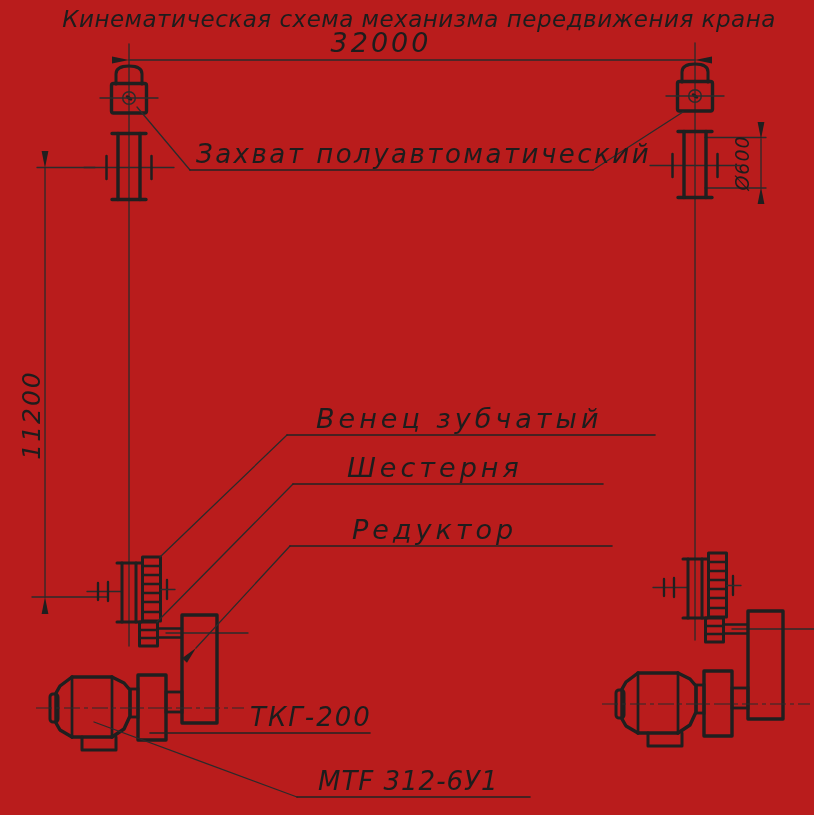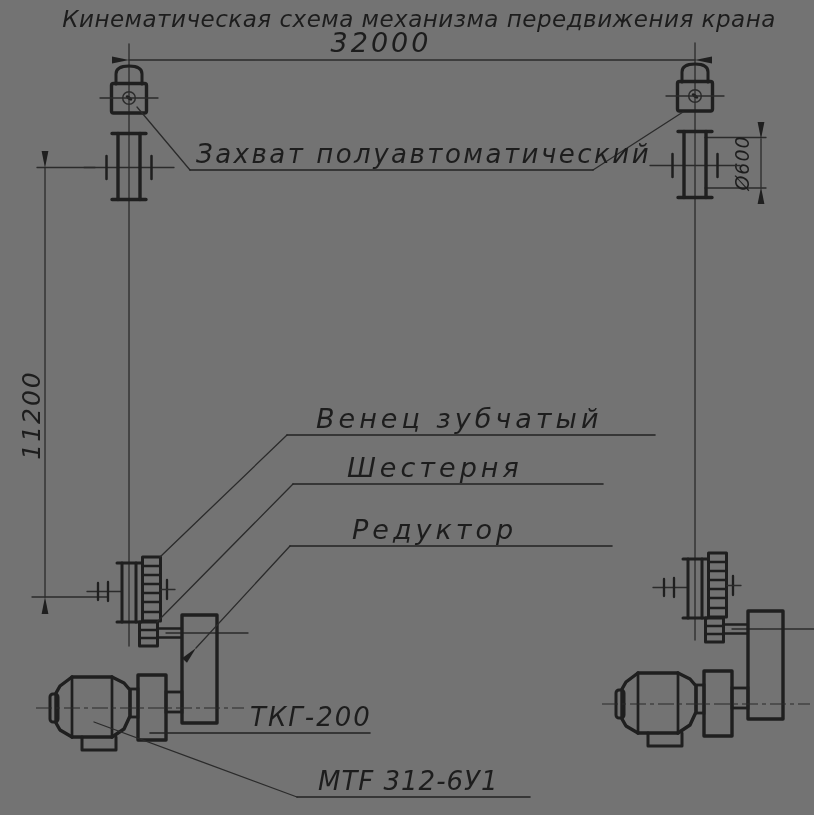--- a/index.html
+++ b/index.html
@@ -1,16 +1,16 @@
 <!DOCTYPE html>
 <html><head>
 <meta charset="utf-8">
 <style>
   html,body{margin:0;padding:0;background:#ffffff;}
-  .canvas{position:relative;width:814px;height:815px;background:#737373;overflow:hidden;
+  .canvas{position:relative;width:814px;height:815px;background:#b91c1c;overflow:hidden;
           font-family:"DejaVu Sans",sans-serif;}
   svg{display:block;}
   svg text{font-family:"DejaVu Sans",sans-serif;font-style:italic;fill:#1d1d1d;}
   .t-title{font-size:23px;letter-spacing:.5px;font-weight:500;}
   .t-dim  {font-size:27px;letter-spacing:3px;}
   .t-dimv {font-size:25px;letter-spacing:2px;}
   .t-dia  {font-size:19px;letter-spacing:1px;}
   .t-grab {font-size:26px;letter-spacing:2.5px;}
   .t-part {font-size:27px;letter-spacing:4px;}
   .t-tkg  {font-size:26px;letter-spacing:2px;}

